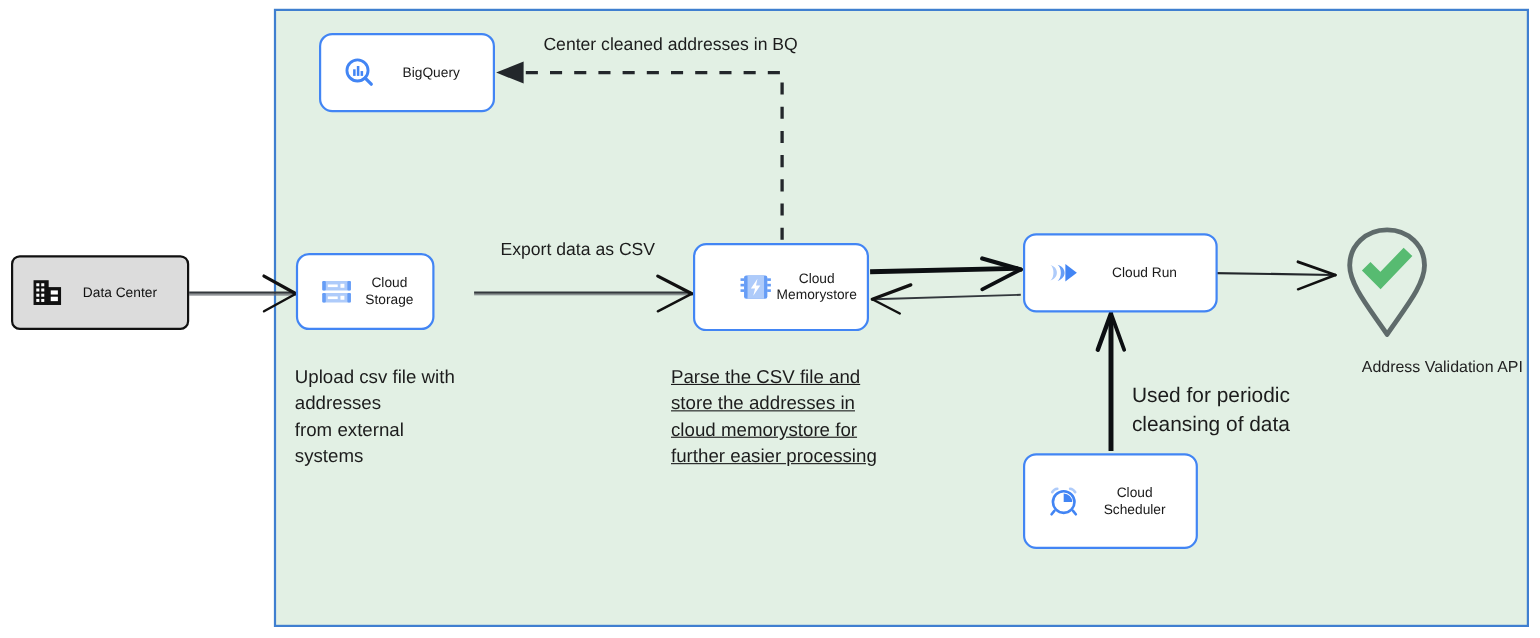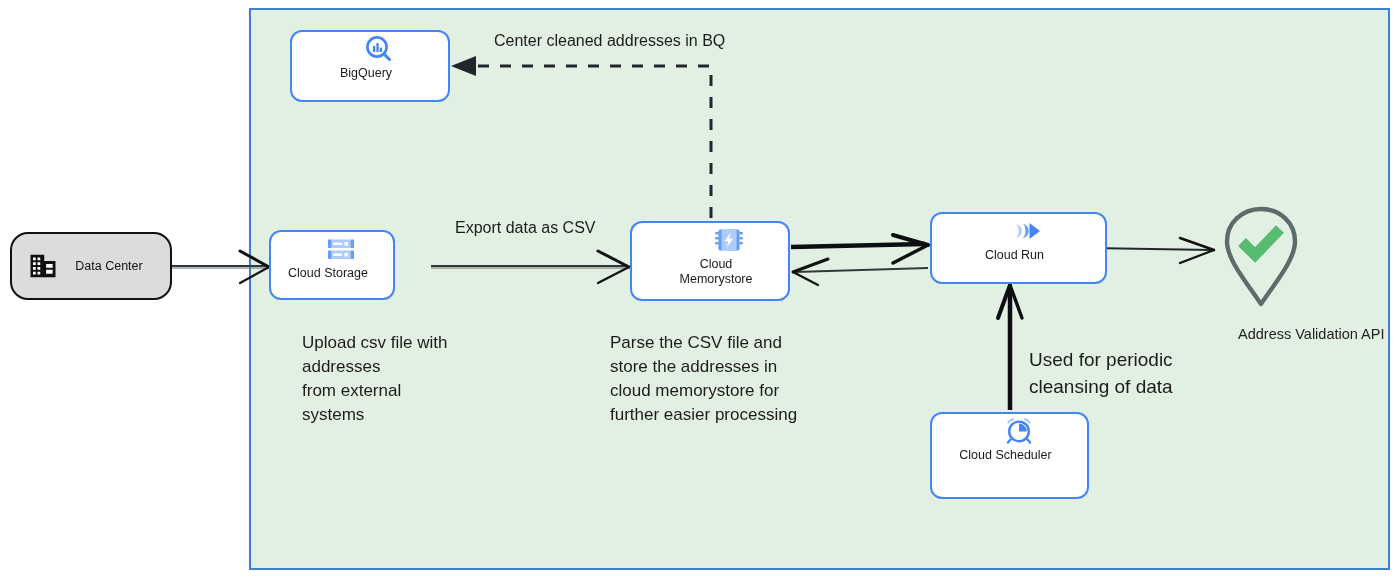--- a/index.html
+++ b/index.html
@@ -41,21 +41,20 @@
   
   .node {
     position: absolute;
     box-sizing: border-box;
     background: #ffffff;
     border: 2px solid #4285f4;
     border-radius: 12px;
     display: flex;
     align-items: center;
     z-index: 3;
-    flex-direction: column;
   }
   .node .icon {
     flex: 0 0 auto;
     width: 34px;
     height: 34px;
     margin-left: 18px;
     display: flex;
     align-items: center;
     justify-content: center;
   }
@@ -70,21 +69,21 @@
   }
 
   .node-datacenter {
     position: absolute;
     left: 10px;
     top: 232px;
     width: 162px;
     height: 68px;
     background: #dcdcdc;
     border: 2.5px solid #111111;
-    border-radius: 18px;
+    border-radius: 8px;
     box-sizing: border-box;
     display: flex;
     align-items: center;
     z-index: 3;
   }
   .node-datacenter .icon {
     flex: 0 0 auto;
     width: 30px;
     height: 30px;
     margin-left: 16px;
@@ -141,22 +140,22 @@
   .note {
     position: absolute;
     font-size: 17px;
     color: #1c1c1c;
     z-index: 4;
     white-space: pre-line;
     line-height: 1.42;
   }
   #label-store-bq   { left: 494px;  top: 31px; }
   #label-export-csv { left: 455px;  top: 218px; }
-  #note-upload      { left: 268px;  top: 331px; margin-left: 34px; }
-  #note-parse       { left: 610px;  top: 331px; }
+  #note-upload      { left: 268px;  top: 331px; }
+  #note-parse       { left: 610px;  top: 331px; text-decoration: underline; }
   #note-periodic    { left: 1029px; top: 347px; font-size: 19px; }
 </style>
 </head>
 <body>
 
 <div id="canvas">
 
   <div class="gcp-panel"></div>
 
   <svg id="edges" viewBox="0 0 1400 580" xmlns="http://www.w3.org/2000/svg">

